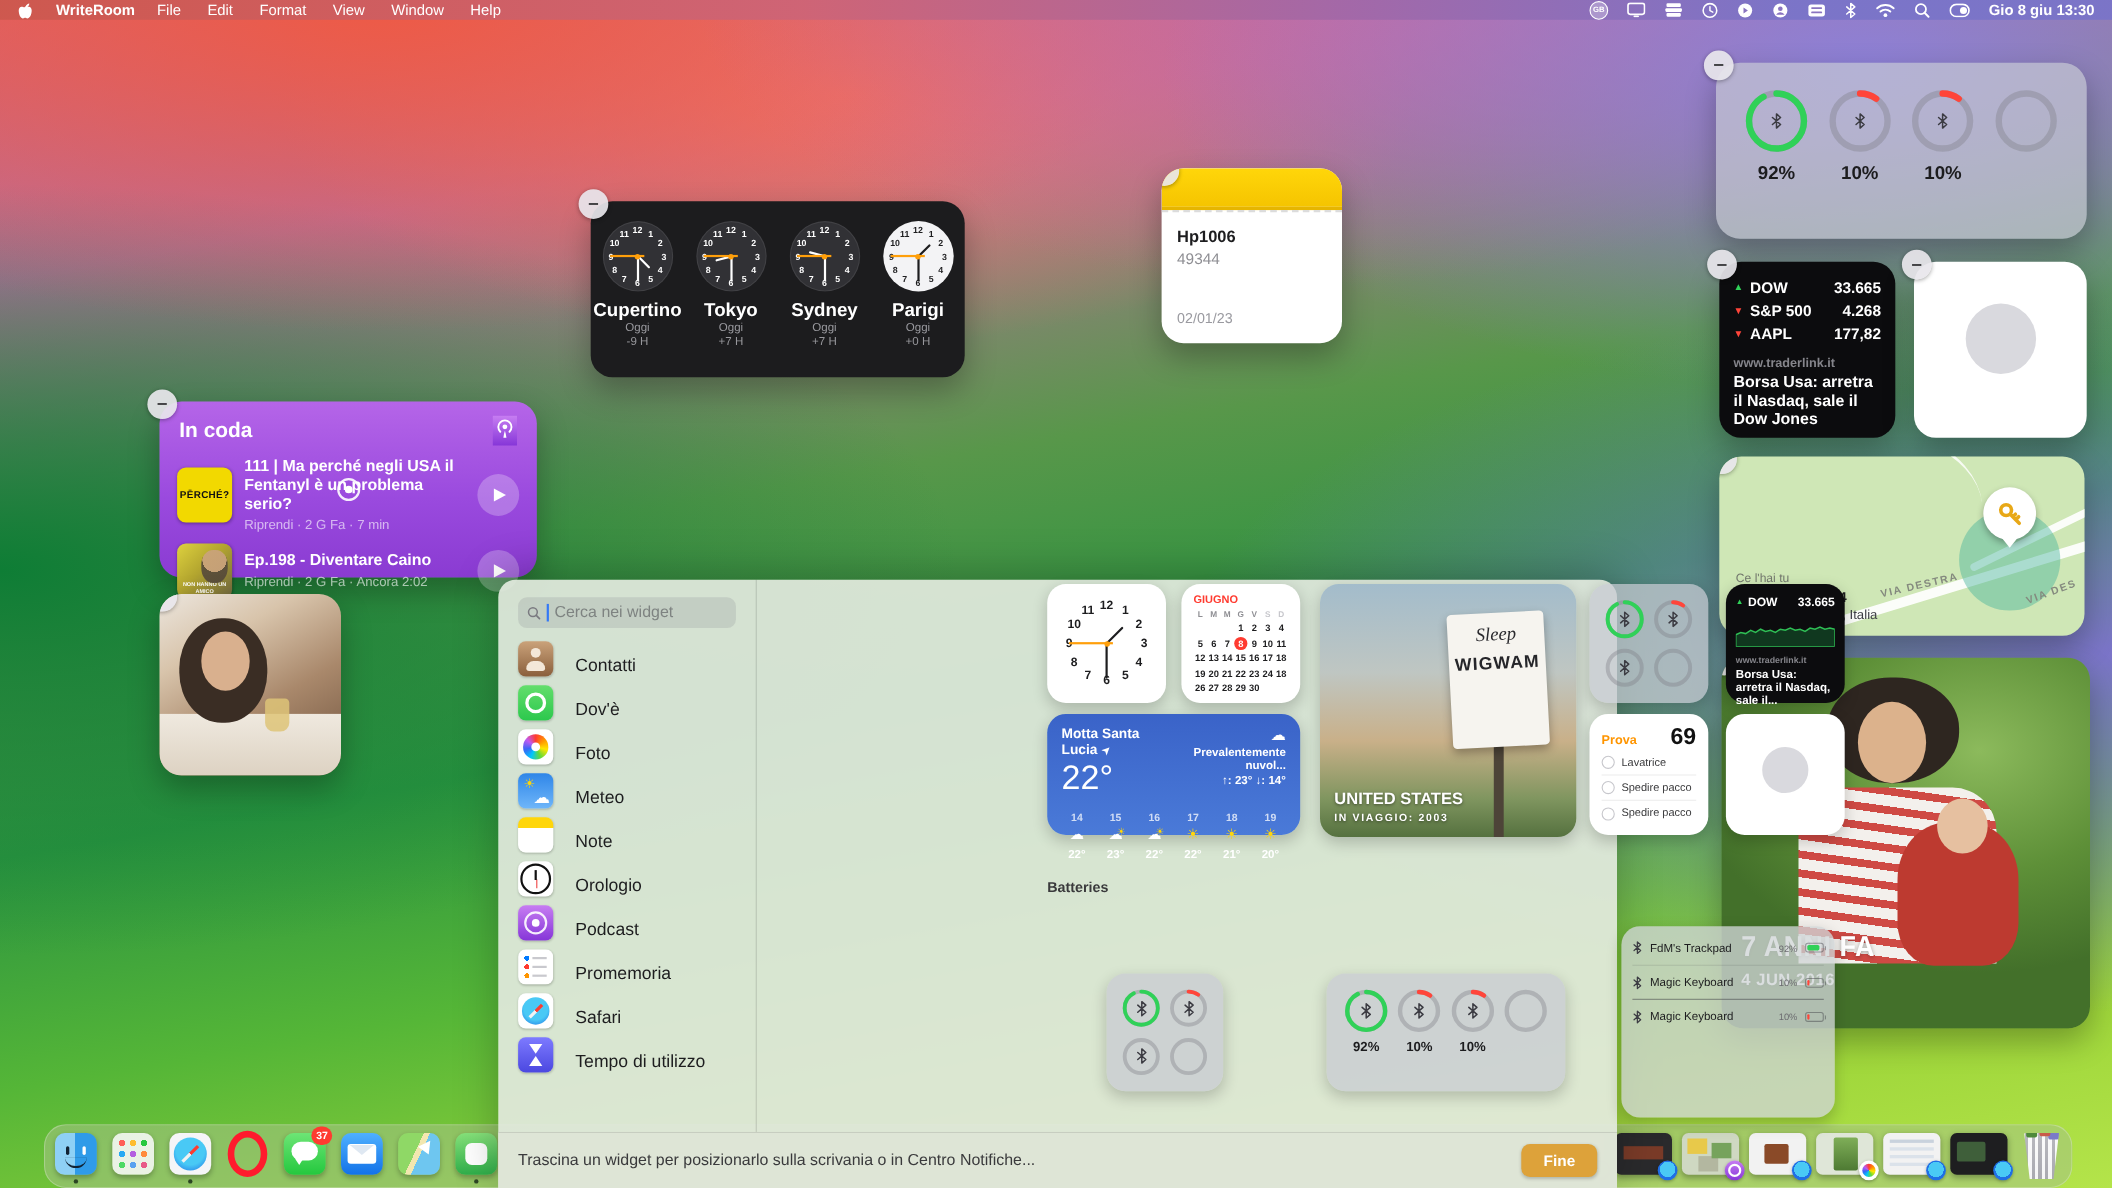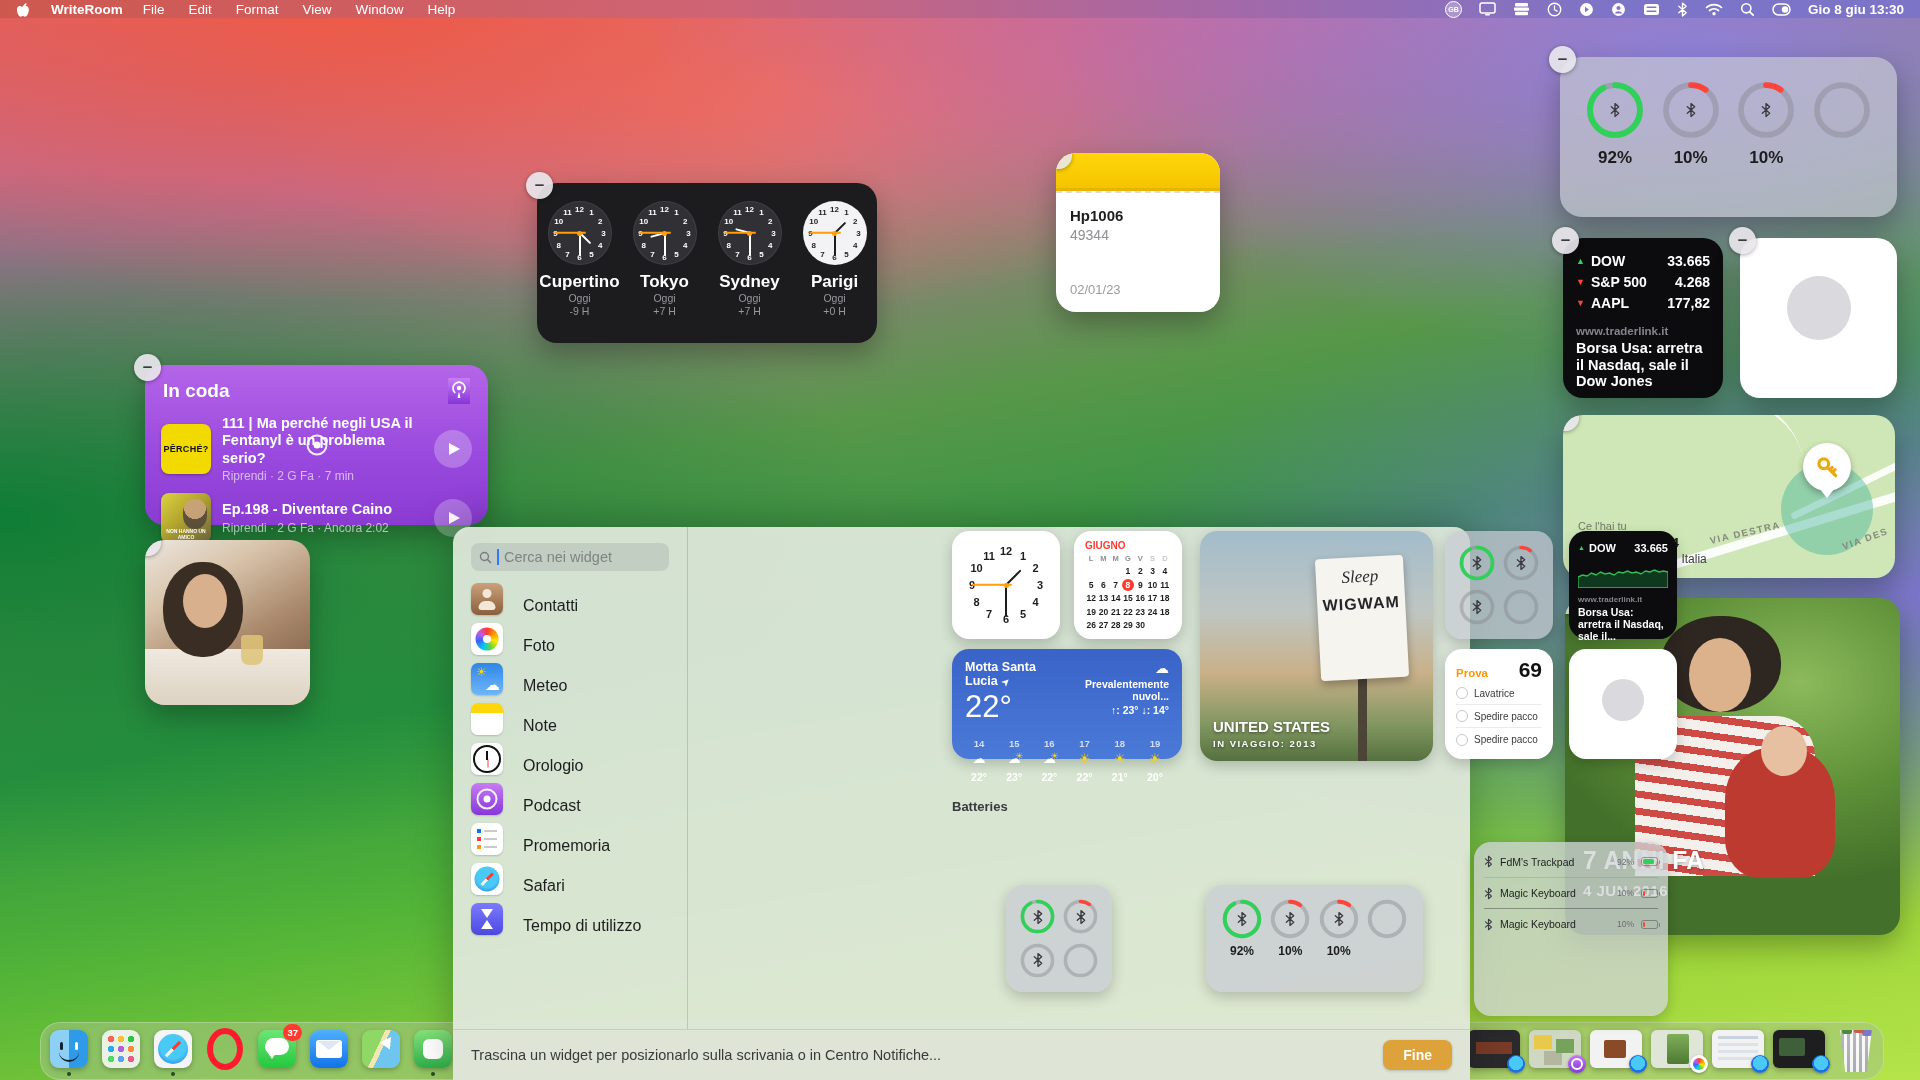--- a/index.html
+++ b/index.html
@@ -763,20 +763,24 @@
         </svg>
       <span class="caret" data-name="text-caret"></span>
       <input data-name="search-input" placeholder="Cerca nei widget" style="">
     </div>
     <div class="side-list">
   <div class="side-item" data-name="sidebar-item">
     <span class="tile" data-name="contacts-icon"></span>
     <span class="side-label" data-name="sidebar-item-label">Contatti</span>
   </div>
 
+  <div class="side-item" data-name="sidebar-item">
+    <span class="tile" data-name="findmy-icon"></span>
+    <span class="side-label" data-name="sidebar-item-label">Dov'è</span>
+  </div>
 
   <div class="side-item" data-name="sidebar-item">
     <span class="tile" data-name="photos-icon"></span>
     <span class="side-label" data-name="sidebar-item-label">Foto</span>
   </div>
 
   <div class="side-item" data-name="sidebar-item">
     <span class="tile" data-name="weather-icon"></span>
     <span class="side-label" data-name="sidebar-item-label">Meteo</span>
   </div>
@@ -888,21 +892,21 @@
     </div>
 
     <div class="gw gw-travel" data-name="photo-travel-widget-preview">
       <div class="sign-pole" data-name="photo-content"></div>
       <div class="sign" data-name="photo-sign">
         <div class="sign-top">Sleep</div>
         <div class="sign-main">WIGWAM</div>
       </div>
       <div class="travel-txt">
         <div class="travel-title" data-name="travel-title">UNITED STATES</div>
-        <div class="travel-sub" data-name="travel-subtitle">IN VIAGGIO: 2013</div>
+        <div class="travel-sub" data-name="travel-subtitle">IN VIAGGIO: 2003</div>
       </div>
     </div>
 
     <div class="gw gw-minibat" data-name="batteries-widget-preview-small">
   <div class="ringcell" data-name="battery-ring-cell">
     <div class="ring g92">
       <svg class="rsvg" viewBox="0 0 36 36">
               <circle class="track" cx="18" cy="18" r="15.5"></circle>
               <circle class="arc" cx="18" cy="18" r="15.5"></circle>
             </svg>

